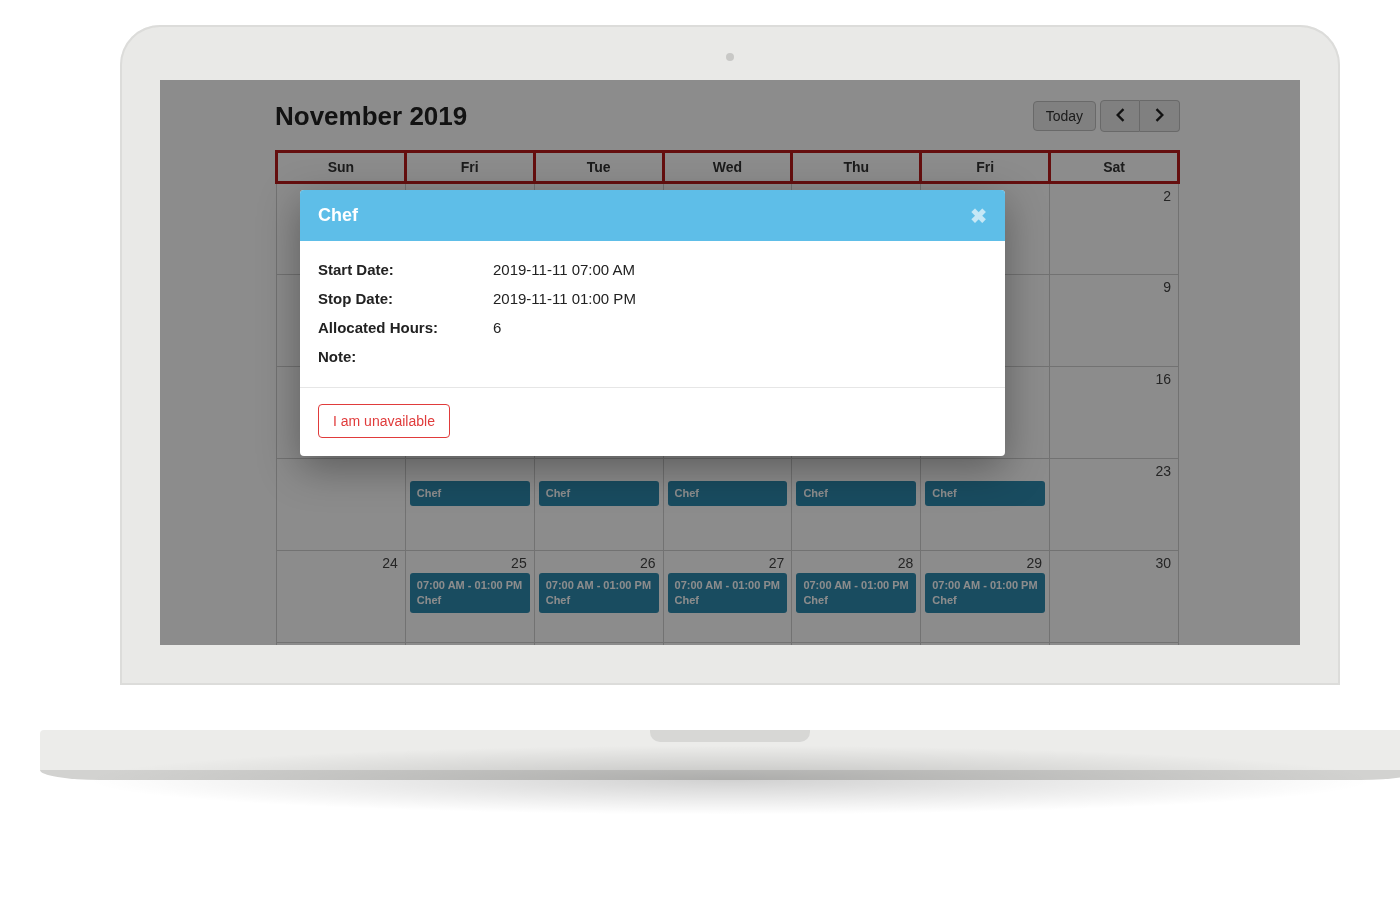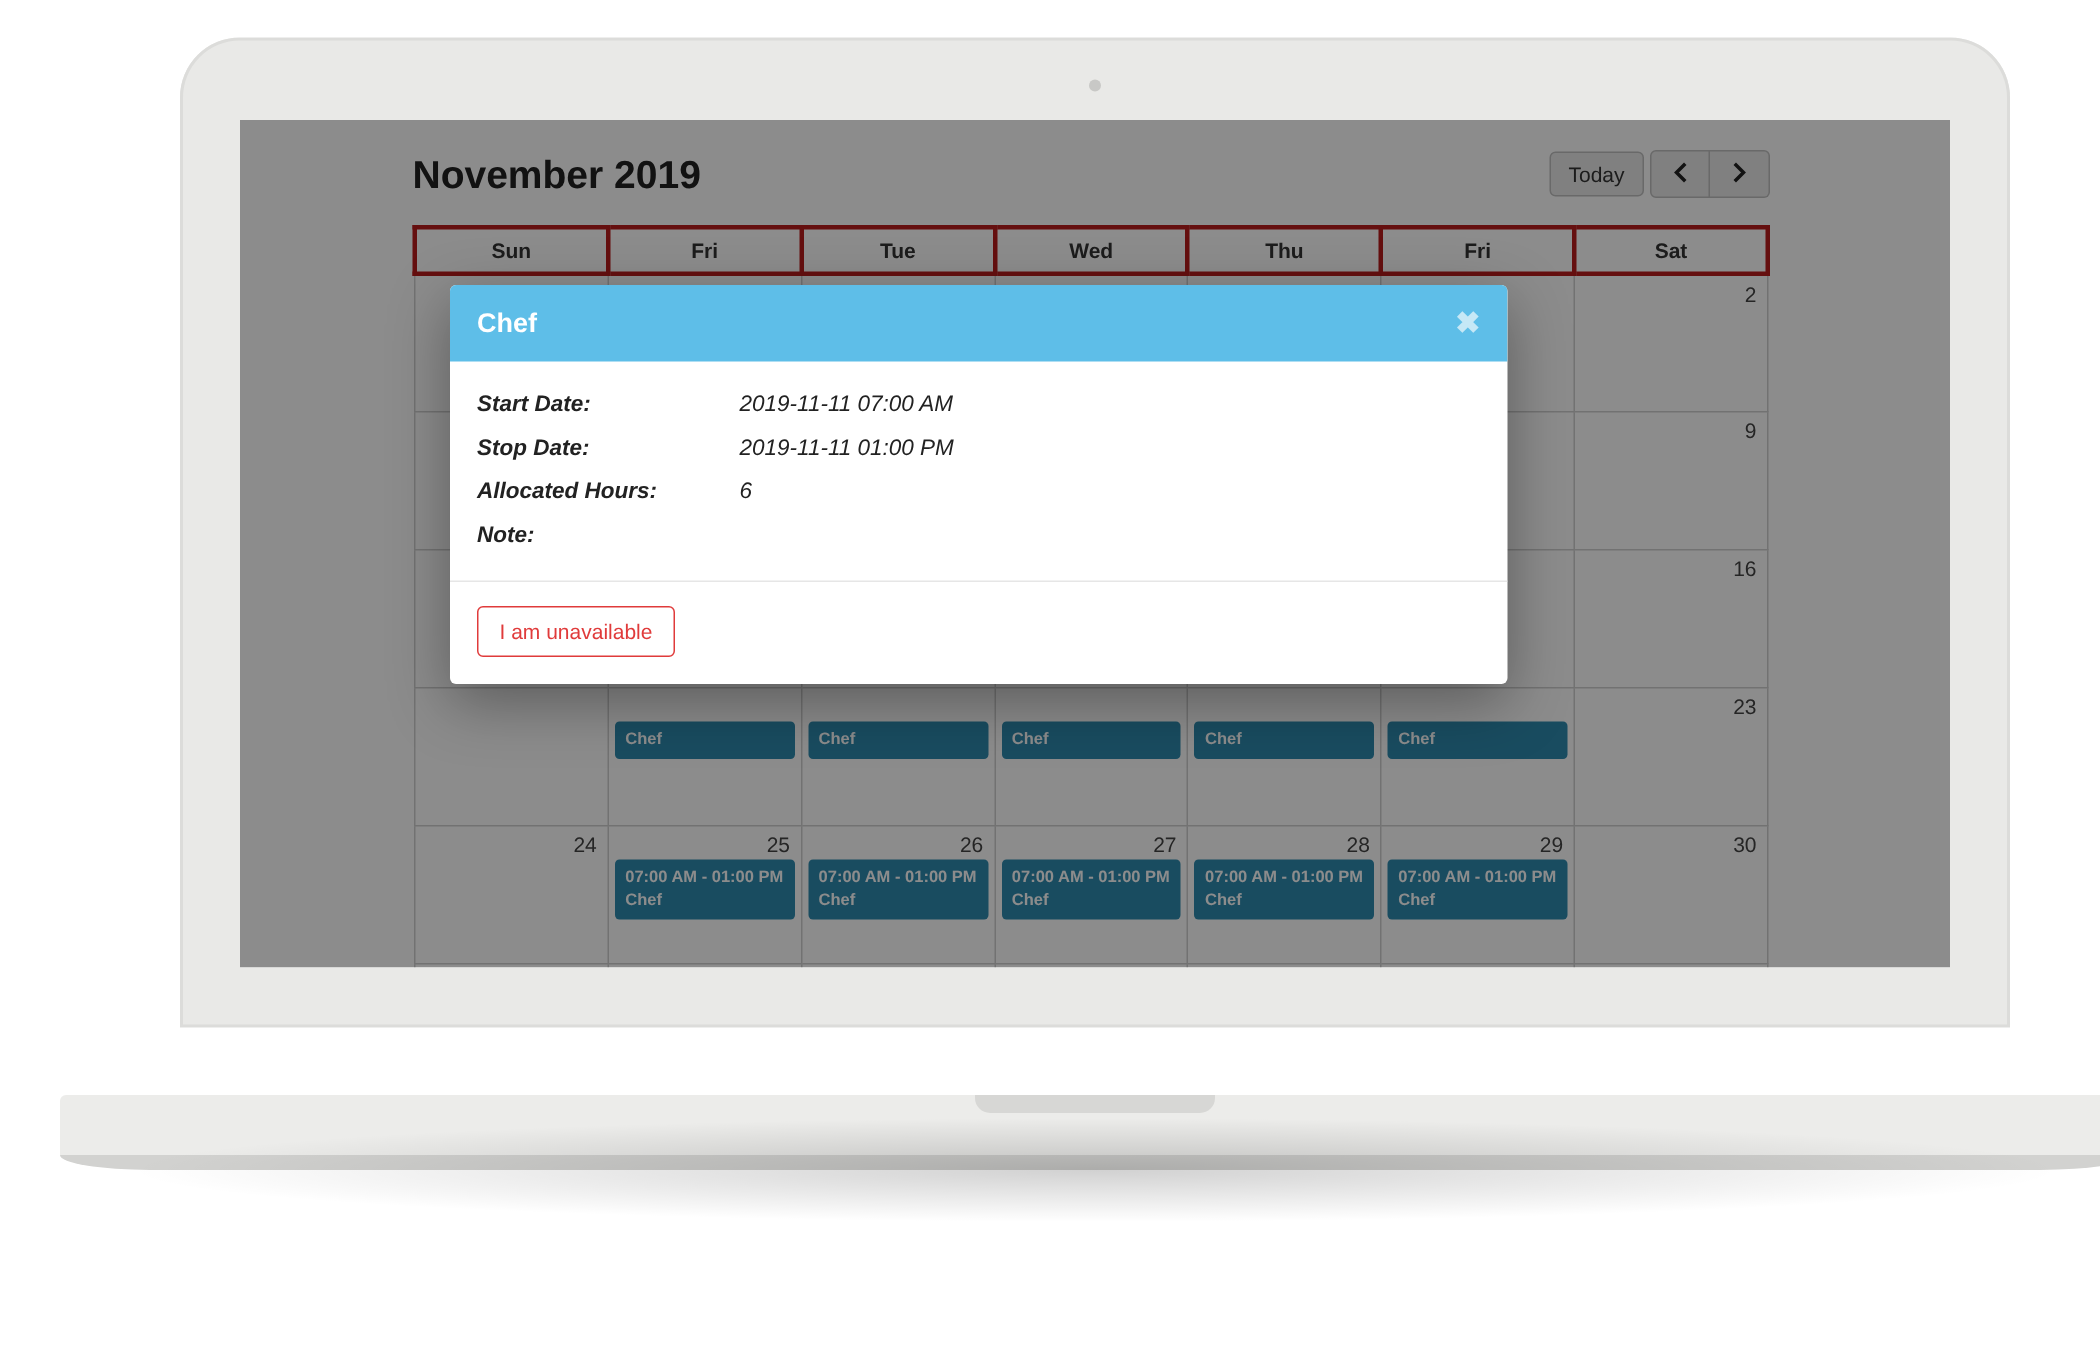--- a/index.html
+++ b/index.html
@@ -195,21 +195,20 @@
   color: #c6e8f6;
   font-size: 20px;
   font-weight: 700;
   cursor: pointer;
   line-height: 1;
 }
 .modal-body {
   padding: 20px 18px 18px 18px;
   font-size: 15px;
   color: #222;
-  font-style: italic;
 }
 .field-row { display: flex; margin-bottom: 12px; }
 .field-row:last-child { margin-bottom: 4px; }
 .field-label { width: 175px; font-weight: 700; }
 .field-value { flex: 1; }
 .modal-footer {
   border-top: 1px solid #e6e6e6;
   padding: 16px 22px 18px 18px;
 }
 .btn-outline-danger {

